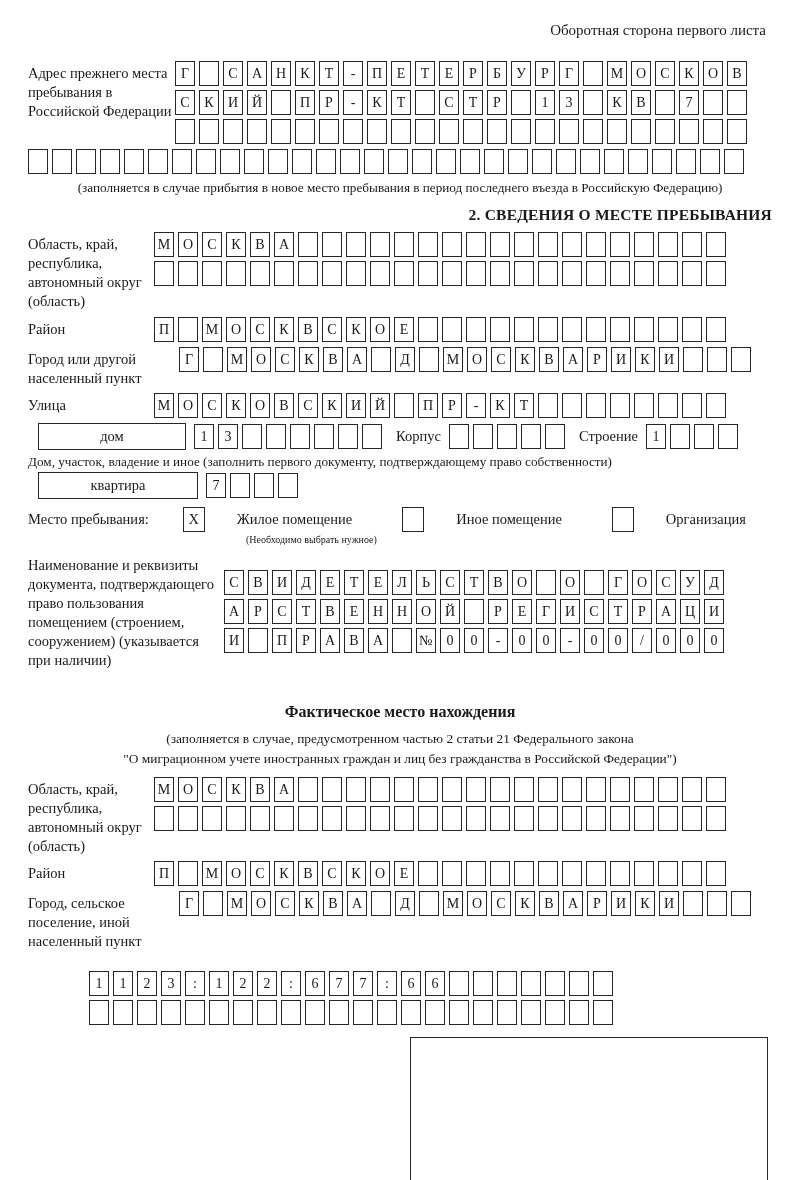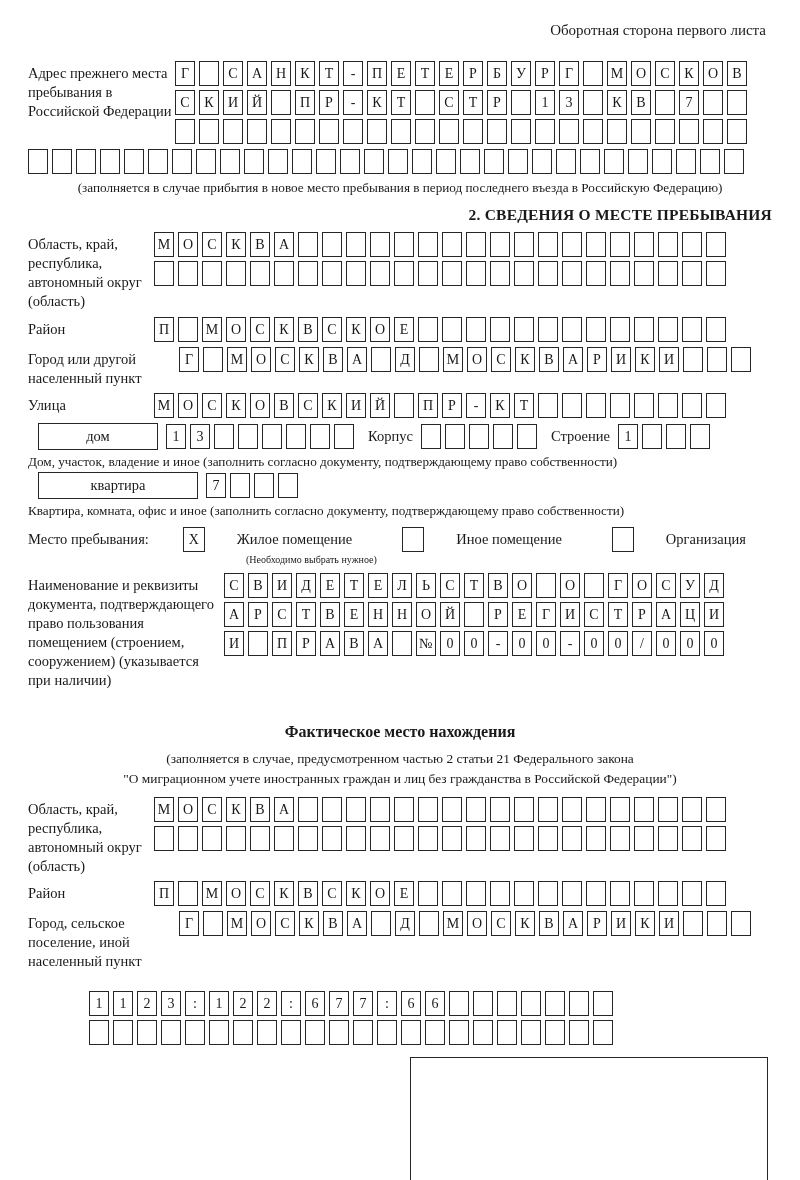--- a/index.html
+++ b/index.html
@@ -18,32 +18,32 @@
   .rows{display:flex;flex-direction:column;gap:4px;}
   .rows.indent25{margin-left:25px;}
   .rows.indent61{margin-left:61px;padding-top:14px;}
   .cells-row{display:flex;gap:4px;white-space:nowrap;}
   .cell{display:inline-block;width:20px;height:25px;box-sizing:border-box;border:1.5px solid #262626;
         text-align:center;line-height:23px;font-size:14px;flex:none;}
   .wide-row{margin:2px 0 6px 0;}
   .inline-line{display:flex;align-items:center;margin:2px 0 4px 10px;}
   .titled-box{border:1.5px solid #262626;height:27px;box-sizing:border-box;line-height:24px;
               text-align:center;font-size:14.5px;flex:none;}
-  .titled-box.w150{width:120px;margin-right:8px;}
+  .titled-box.w150{width:148px;margin-right:8px;}
   .titled-box.w190{width:160px;margin-right:8px;}
   .inline-label{margin:0 8px 0 14px;font-size:14.5px;}
   .stay-line{display:flex;align-items:center;margin:8px 0 2px 0;font-size:14.5px;gap:24px;}
   .checkbox{display:inline-block;width:22px;height:25px;box-sizing:border-box;border:1.5px solid #262626;
             text-align:center;line-height:23px;font-size:14px;flex:none;}
   .stay-line .opt-label{margin:0 26px 0 8px;}
   .stay-line .lead{margin-right:10px;}
   .hint{font-size:10px;margin:0 0 8px 218px;}
   .confirm-wrap{margin-left:auto;width:404px;margin-top:12px;}
   .confirm-box{width:358px;height:178px;border:1.8px solid #262626;box-sizing:border-box;margin-left:42px;}
-  .doc-field{margin-top:6px;}
+  .doc-field{margin-top:6px;align-items:center;}
   .notes2{text-align:center;font-size:13.4px;line-height:1.5;margin-bottom:8px;}
 </style>
 </head>
 <body>
 
 <div class="page">
 
   <div class="header-note">Оборотная сторона первого листа</div>
 
   <div class="field">
@@ -340,32 +340,31 @@
         <span class="cell"></span>
       </div>
     <div class="inline-label">Строение</div>
     <div class="cells-row">
         <span class="cell">1</span>
         <span class="cell"></span>
         <span class="cell"></span>
         <span class="cell"></span>
       </div>
   </div>
-  <div class="note">Дом, участок, владение и иное (заполнить согласно документу, подтверждающему право собственности)</div>
+  <div class="note">Дом, участок, владение и иное (заполнить первого документу, подтверждающему право собственности)</div>
 
   <div class="inline-line">
     <div class="titled-box w190">квартира</div>
     <div class="cells-row">
         <span class="cell">7</span>
         <span class="cell"></span>
         <span class="cell"></span>
         <span class="cell"></span>
       </div>
   </div>
-  <div class="note">Квартира, комната, офис и иное (заполнить согласно документу, подтверждающему право собственности)</div>
 
   <div class="stay-line">
     <span class="lead">Место пребывания:</span>
     <span class="checkbox">X</span>
     <span class="opt-label">Жилое помещение</span>
     <span class="checkbox"></span>
     <span class="opt-label">Иное помещение</span>
     <span class="checkbox"></span>
     <span class="opt-label">Организация</span>
   </div>

